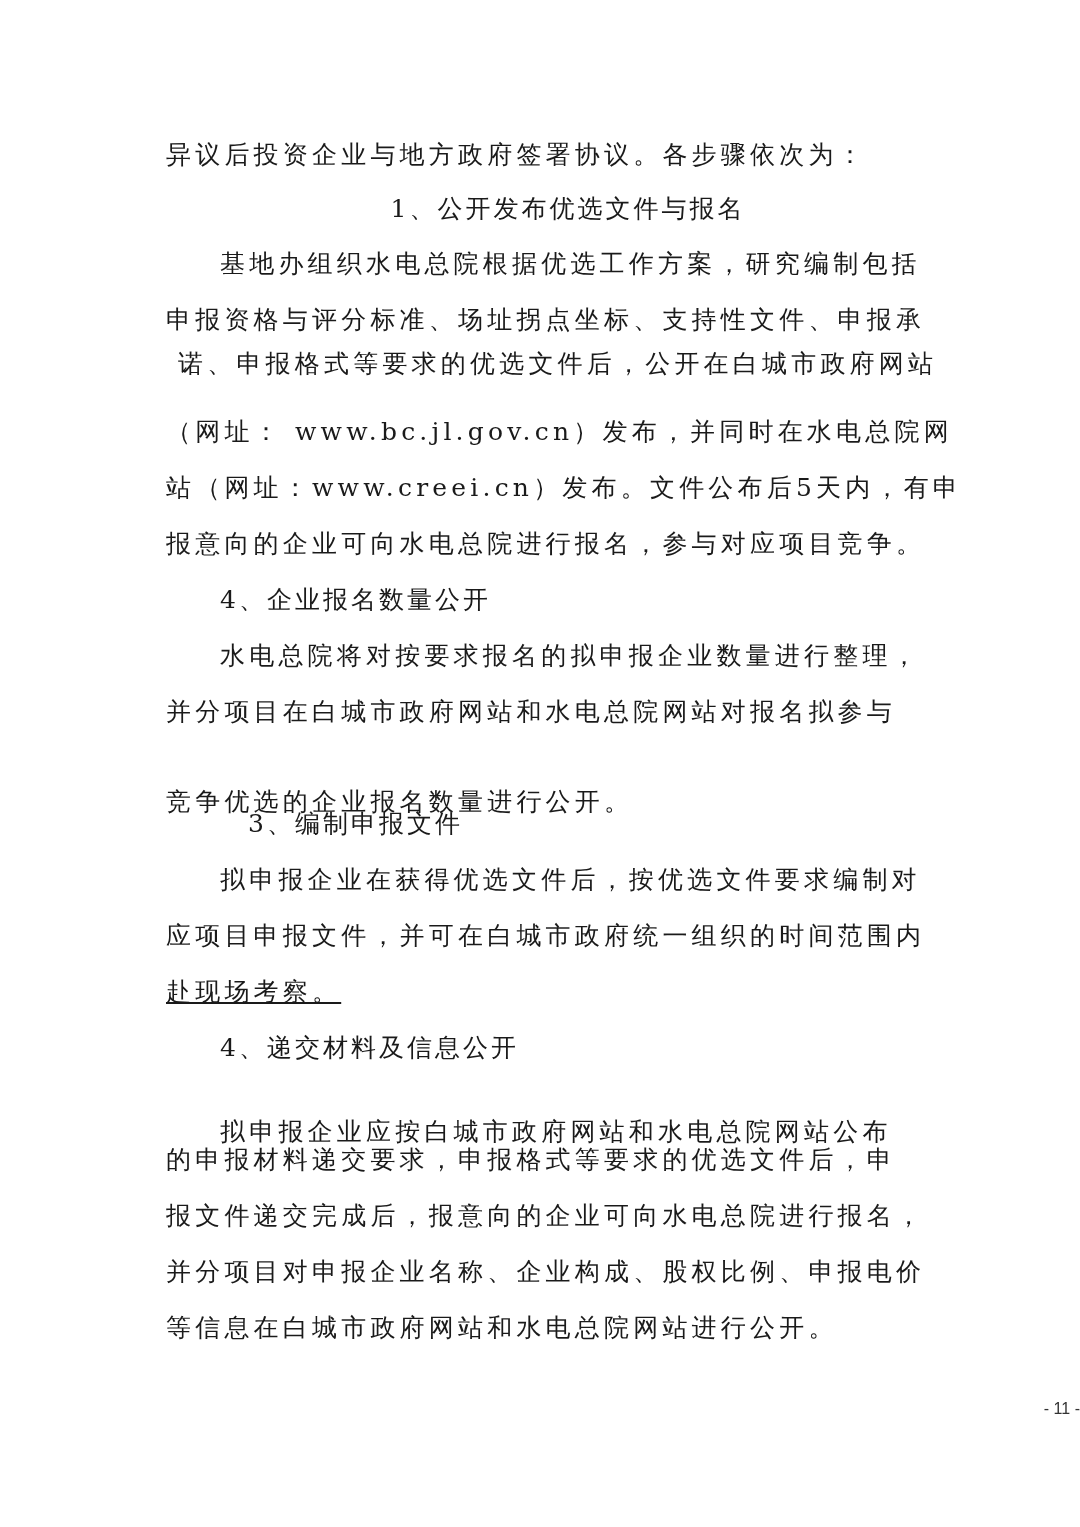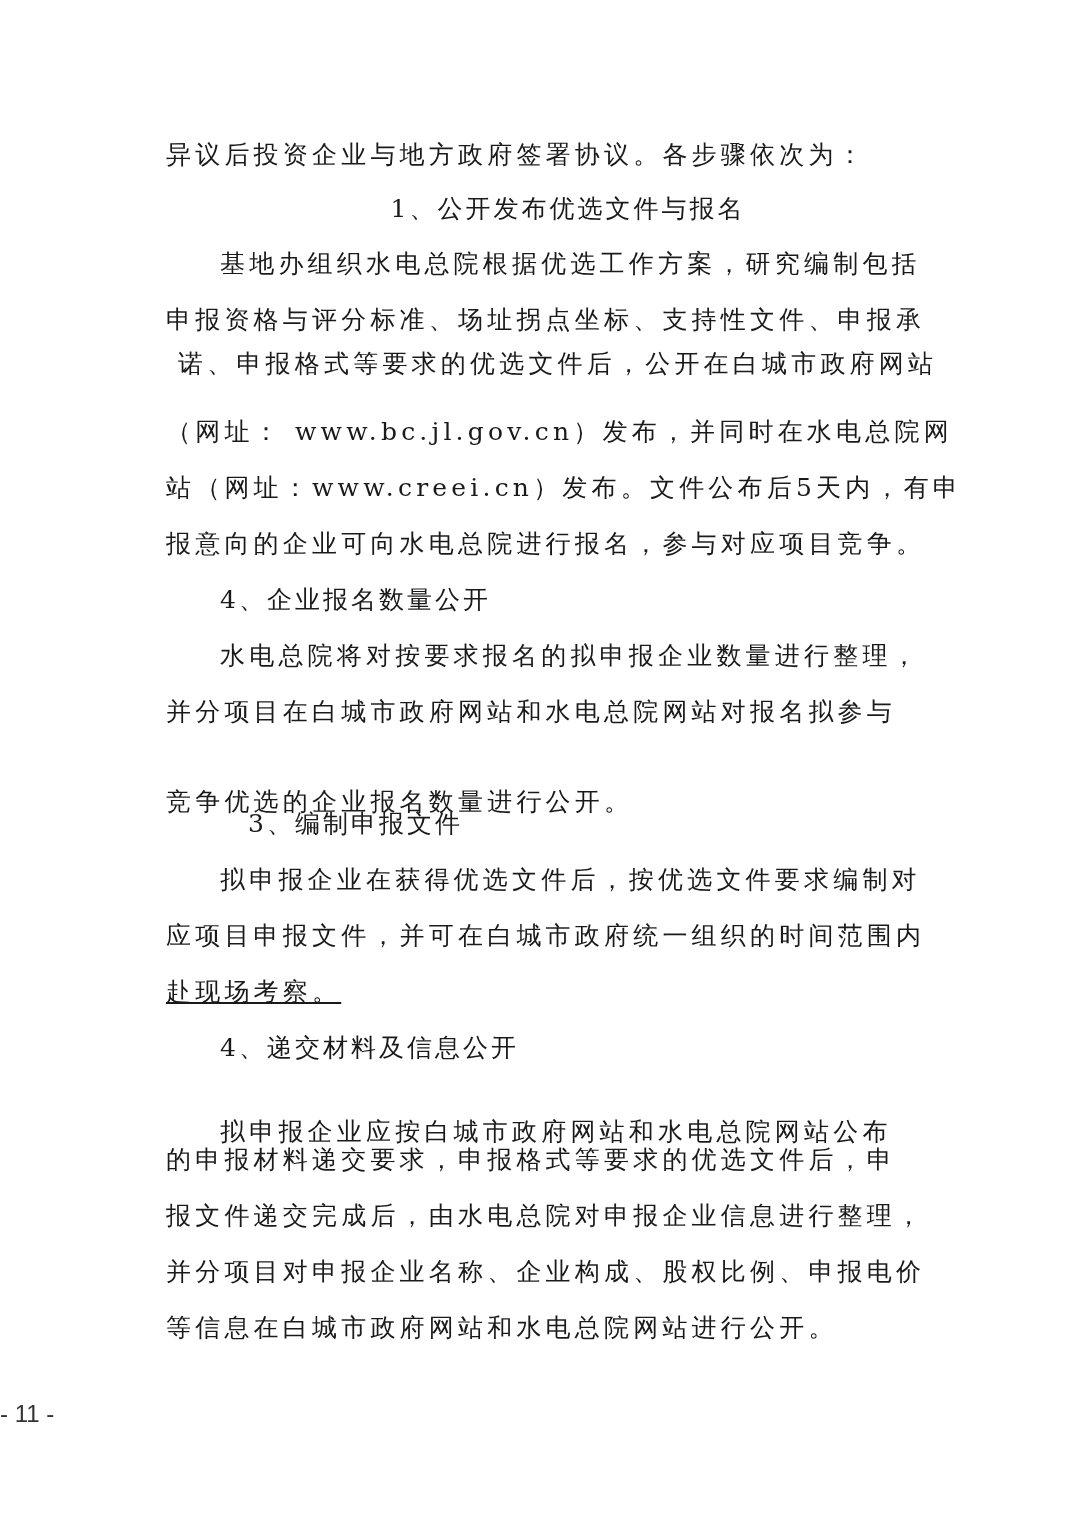--- a/index.html
+++ b/index.html
@@ -32,23 +32,23 @@
       white-space: nowrap;
       letter-spacing: 4.2px;
     }
     .line.indent { left: 220px; width: 696px; }
     .line.heading { letter-spacing: 3px; }
     .footer {
       position: absolute;
       top: 1400px;
       left: 0;
       width: 1080px;
-      text-align: left;
+      text-align: right;
       font-family: "Liberation Sans", "DejaVu Sans", sans-serif;
-      font-size: 24px;
+      font-size: 16px;
       color: #333333;
     }
   </style>
 </head>
 <body>
 
 <div class="page">
   <div id="body-lines">
       <div class="line" style="top: 137px;">异议后投资企业与地方政府签署协议。各步骤依次为：</div>
       <div class="line indent heading" style="top: 191px; text-align: center;">1、公开发布优选文件与报名</div>
@@ -62,18 +62,18 @@
       <div class="line indent" style="top: 638px;">水电总院将对按要求报名的拟申报企业数量进行整理，</div>
       <div class="line" style="top: 694px;">并分项目在白城市政府网站和水电总院网站对报名拟参与</div>
       <div class="line" style="top: 784px;">竞争优选的企业报名数量进行公开。</div>
       <div class="line indent heading" style="top: 806px; margin-left: 28px;">3、编制申报文件</div>
       <div class="line indent" style="top: 862px;">拟申报企业在获得优选文件后，按优选文件要求编制对</div>
       <div class="line" style="top: 918px;">应项目申报文件，并可在白城市政府统一组织的时间范围内</div>
       <div class="line" style="top: 974px; text-decoration: underline;">赴现场考察。</div>
       <div class="line indent heading" style="top: 1030px;">4、递交材料及信息公开</div>
       <div class="line indent" style="top: 1086px; margin-top: 28px;">拟申报企业应按白城市政府网站和水电总院网站公布</div>
       <div class="line" style="top: 1142px;">的申报材料递交要求，申报格式等要求的优选文件后，申</div>
-      <div class="line" style="top: 1198px;">报文件递交完成后，由水电总院对申报企业信息进行整理，</div>
+      <div class="line" style="top: 1198px;">报文件递交完成后，报意向的企业可向水电总院进行报名，</div>
       <div class="line" style="top: 1254px;">并分项目对申报企业名称、企业构成、股权比例、申报电价</div>
       <div class="line" style="top: 1310px;">等信息在白城市政府网站和水电总院网站进行公开。</div>
     </div>
   <div class="footer">- 11 -</div>
 </div>
 
 </body></html>

